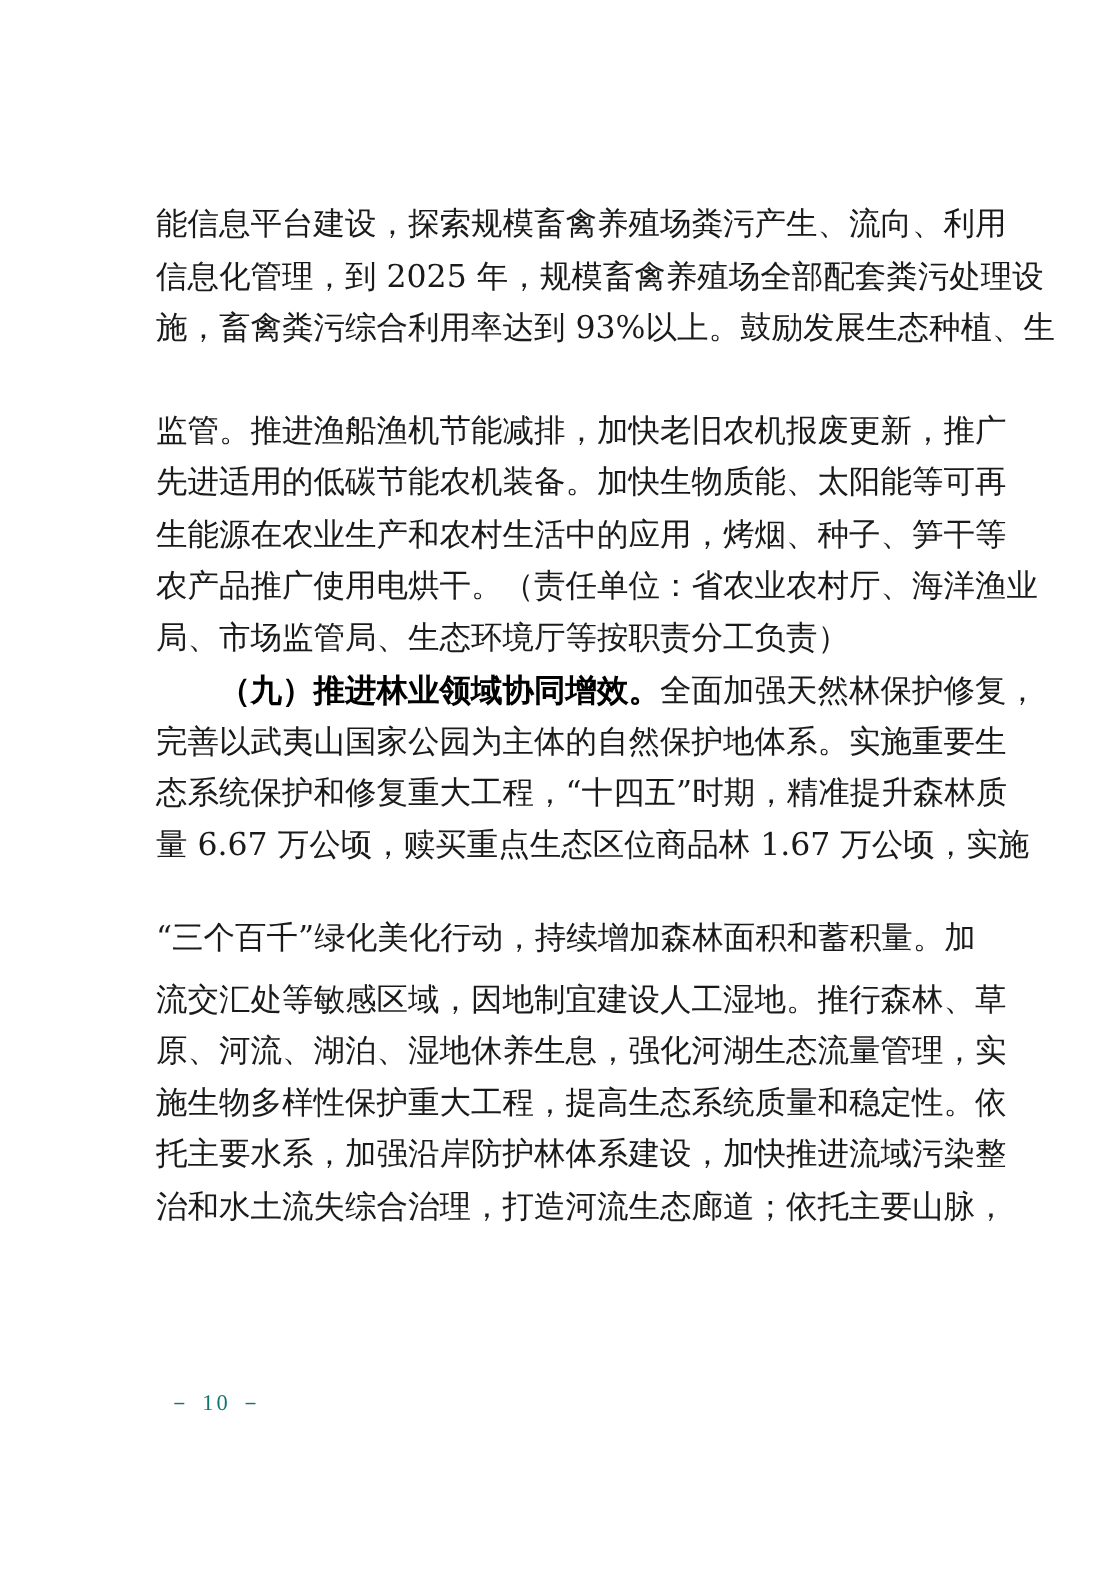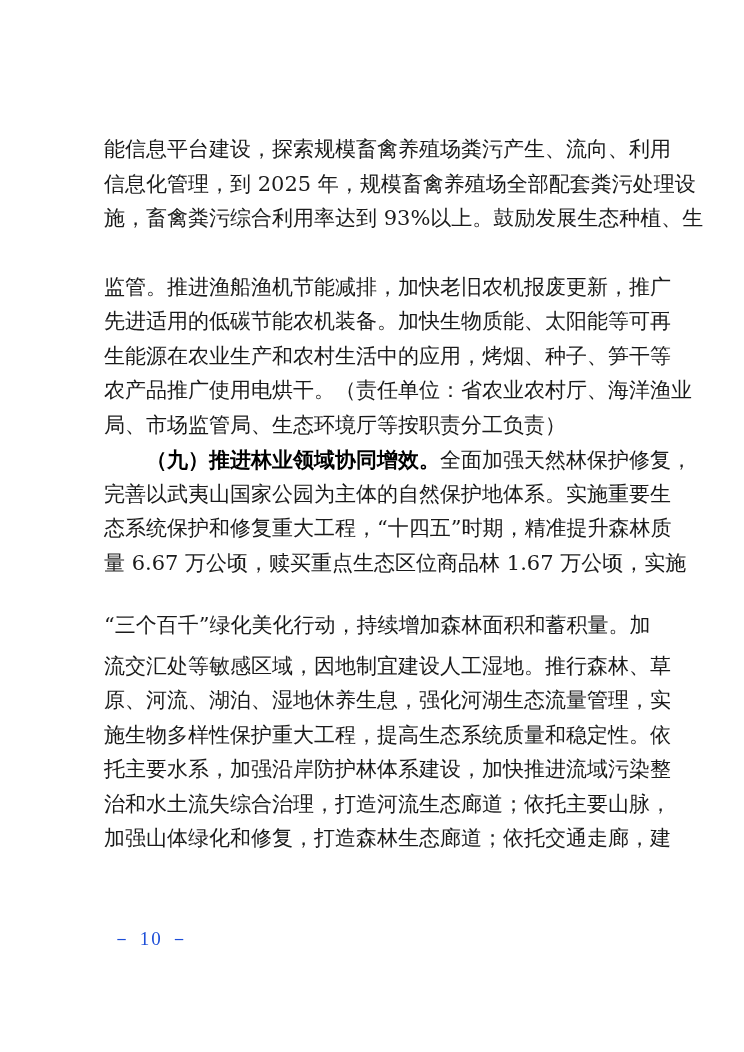--- a/index.html
+++ b/index.html
@@ -18,22 +18,22 @@
     text-align: justify;
     text-align-last: justify;
   }
   .line.last { text-align-last: left; }
   .line .bold { font-weight: bold; color: #000; margin-top: 20px; }
   .page-num {
     position: absolute;
     left: 112px;
     top: 926px;
     font-family: "Liberation Serif", "DejaVu Serif", serif;
-    font-size: 19px;
-    color: #1d4ed8;
+    font-size: 15px;
+    color: #0f766e;
     letter-spacing: 2px;
   }
 </style>
 </head>
 <body>
 
 <div class="page">
 
   <div class="line" style="top:132px">能信息平台建设，探索规模畜禽养殖场粪污产生、流向、利用</div>
   <div class="line" style="top:167px">信息化管理，到 2025 年，规模畜禽养殖场全部配套粪污处理设</div>
@@ -48,16 +48,15 @@
 
   <div class="line" style="top:477px">完善以武夷山国家公园为主体的自然保护地体系。实施重要生</div>
   <div class="line" style="top:511px">态系统保护和修复重大工程，“十四五”时期，精准提升森林质</div>
   <div class="line" style="top:546px">量 6.67 万公顷，赎买重点生态区位商品林 1.67 万公顷，实施</div>
   <div class="line" style="top:608px">“三个百千”绿化美化行动，持续增加森林面积和蓄积量。加</div>
   <div class="line" style="top:649px">流交汇处等敏感区域，因地制宜建设人工湿地。推行森林、草</div>
   <div class="line" style="top:683px">原、河流、湖泊、湿地休养生息，强化河湖生态流量管理，实</div>
   <div class="line" style="top:718px">施生物多样性保护重大工程，提高生态系统质量和稳定性。依</div>
   <div class="line" style="top:752px">托主要水系，加强沿岸防护林体系建设，加快推进流域污染整</div>
   <div class="line" style="top:787px">治和水土流失综合治理，打造河流生态廊道；依托主要山脉，</div>
-  <div class="line" style="top:821px">加强山体绿化和修复，打造森林生态廊道；依托交通走廊，建</div>
 
   <div class="page-num">－ 10 －</div>
 </div>
 
 </body></html>

